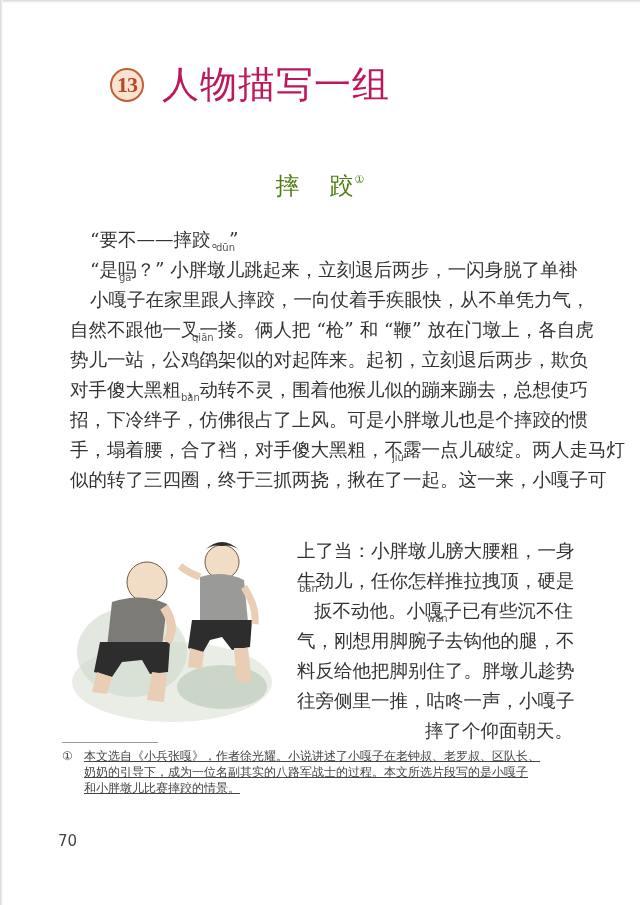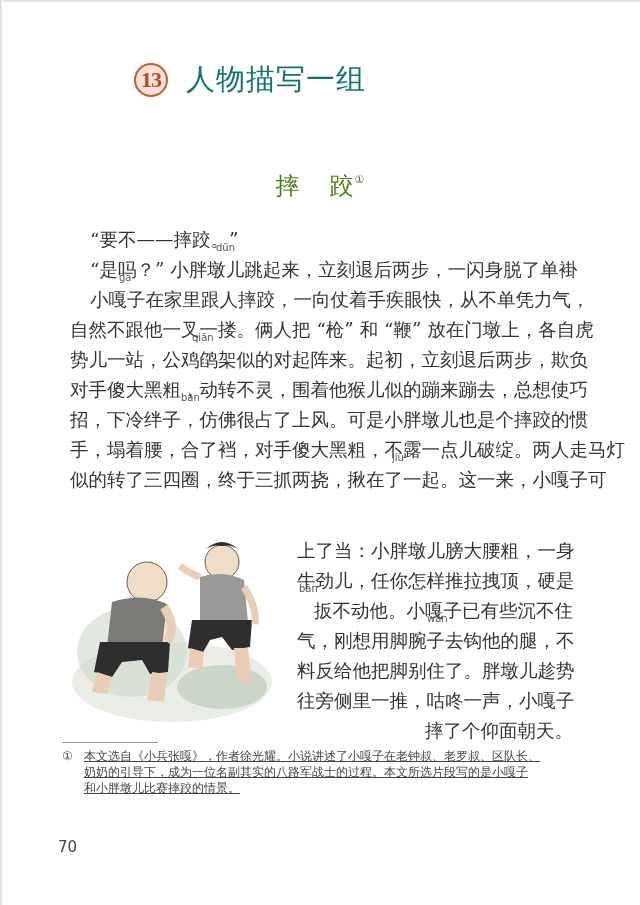--- a/index.html
+++ b/index.html
@@ -10,40 +10,40 @@
   .page-border-top { position: absolute; left: 0; top: 0; width: 640px; height: 3px; background: linear-gradient(#d8d8d8, #ffffff); }
   .page-border-left { position: absolute; left: 0; top: 0; width: 3px; height: 905px; background: linear-gradient(90deg, #d8d8d8, #ffffff); }
 
   .lesson-header { position: absolute; left: 0; top: 60px; width: 540px; display: flex; justify-content: center; align-items: center; }
   .lesson-badge {
     width: 34px; height: 34px; border-radius: 50%; border: 2px solid #c0603a; background: #fbe3d0;
     color: #b5472a; font-family: "Liberation Serif", serif; font-weight: bold; font-size: 22px;
     display: flex; align-items: center; justify-content: center; margin-right: 18px; margin-left: -40px;
     box-sizing: border-box; letter-spacing: -1px;
   }
-  .lesson-title { font-size: 29px; color: #0f766e; letter-spacing: 1px; }
+  .lesson-title { font-size: 37px; color: #be185d; letter-spacing: 1px; }
 
   .article-title { position: absolute; left: 0; top: 170px; width: 640px; text-align: center; font-size: 24px; color: #4d7c0f; }
   .article-title .t1 { margin-right: 30px; }
   .article-title sup { font-size: 11px; vertical-align: 11px; margin-left: 1px; }
 
   .body-text { position: absolute; left: 90px; top: 225px; width: 480px; font-size: 18.5px; line-height: 30px; color: #333; }
   .line { position: relative; white-space: nowrap; height: 30px; }
   .pinyin { position: absolute; font-family: "DejaVu Sans", "Liberation Sans", sans-serif; font-size: 10px; color: #555; top: -13px; line-height: 12px; }
 
   .body-right { position: absolute; left: 297px; top: 536px; width: 276px; font-size: 18.5px; line-height: 30px; color: #333; text-align: right; }
 
   .illustration { position: absolute; left: 72px; top: 532px; width: 206px; height: 196px; }
 
   .footnote-rule { position: absolute; left: 62px; top: 742px; width: 96px; height: 1px; background: #999; }
   .footnote { position: absolute; left: 62px; top: 748px; width: 520px; font-size: 12px; line-height: 16px; color: #444; }
   .footnote .num { position: absolute; left: 0; top: 0; }
   .footnote .text { margin-left: 22px; text-decoration: underline; }
 
-  .page-number { position: absolute; left: 58px; top: 832px; font-family: "DejaVu Sans", "Liberation Sans", sans-serif; font-size: 15px; color: #444; margin-top: 6px; }
+  .page-number { position: absolute; left: 58px; top: 832px; font-family: "DejaVu Sans", "Liberation Sans", sans-serif; font-size: 15px; color: #444; }
 </style>
 </head>
 <body>
 
 <div class="page-border-top"></div>
 <div class="page-border-left"></div>
 
 <div class="lesson-header">
   <div class="lesson-badge">13</div>
   <div class="lesson-title">人物描写一组</div>

